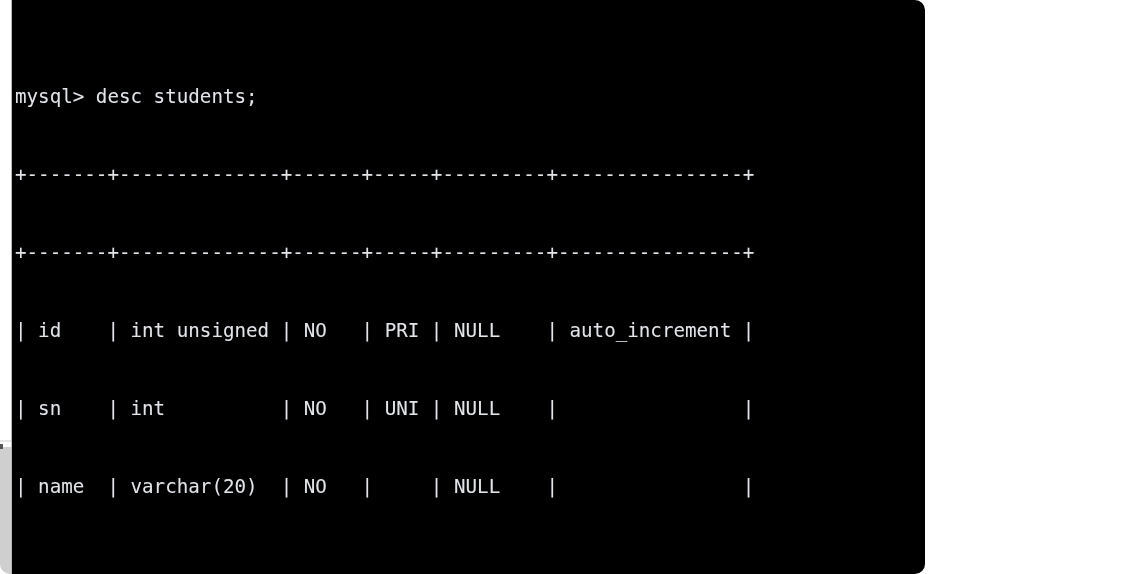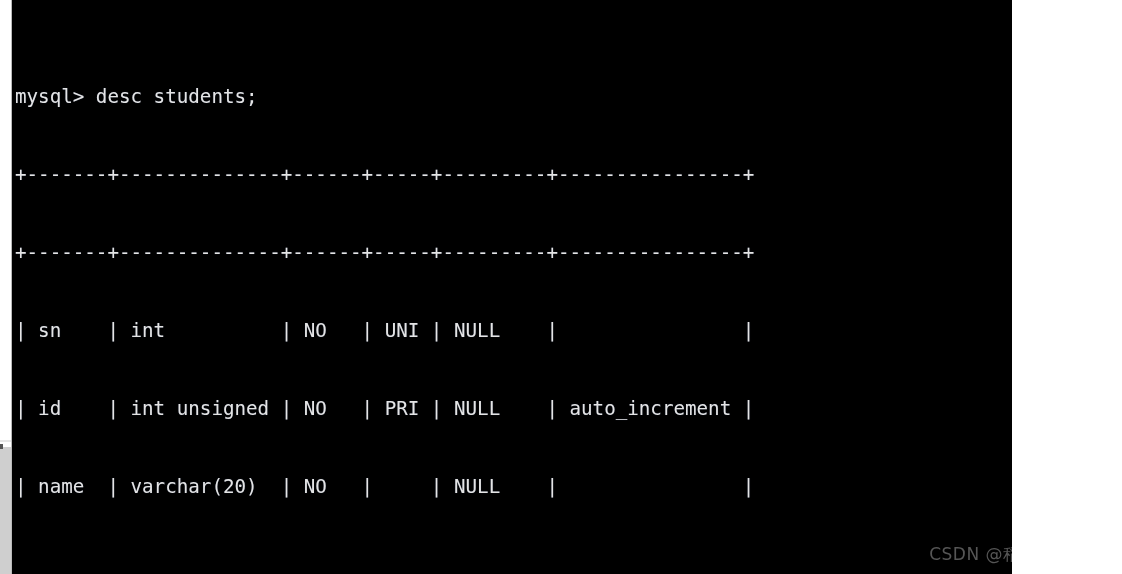--- a/index.html
+++ b/index.html
@@ -8,24 +8,25 @@
     background: #ffffff;
   }
   body {
     width: 1122px;
     height: 574px;
     overflow: hidden;
     font-family: "DejaVu Sans Mono", "Liberation Mono", monospace;
   }
   #screen {
     position: relative;
-    width: 1012px;
+    width: 925px;
     height: 574px;
     background: #ffffff;
     overflow: hidden;
+    border-radius: 10px;
   }
   
   .left-strip {
     position: absolute;
     left: 0;
     top: 0;
     width: 12px;
     height: 574px;
     background: #ffffff;
   }
@@ -108,22 +109,22 @@
   <div class="left-strip-lower"></div>
   <div class="left-strip-tick"></div>
   <div class="strip-edge"></div>
 
   <div class="terminal">
     <div class="term-body">
 
       <span class="line">mysql&gt; desc students;</span>
       <span class="line">+-------+--------------+------+-----+---------+----------------+</span>
       <span class="line">+-------+--------------+------+-----+---------+----------------+</span>
+      <span class="line">| id    | int unsigned | NO   | PRI | NULL    | auto_increment |</span>
       <span class="line">| sn    | int          | NO   | UNI | NULL    |                |</span>
-      <span class="line">| id    | int unsigned | NO   | PRI | NULL    | auto_increment |</span>
       <span class="line">| name  | varchar(20)  | NO   |     | NULL    |                |</span>
       
       
       
 
       
 
       
       
       

